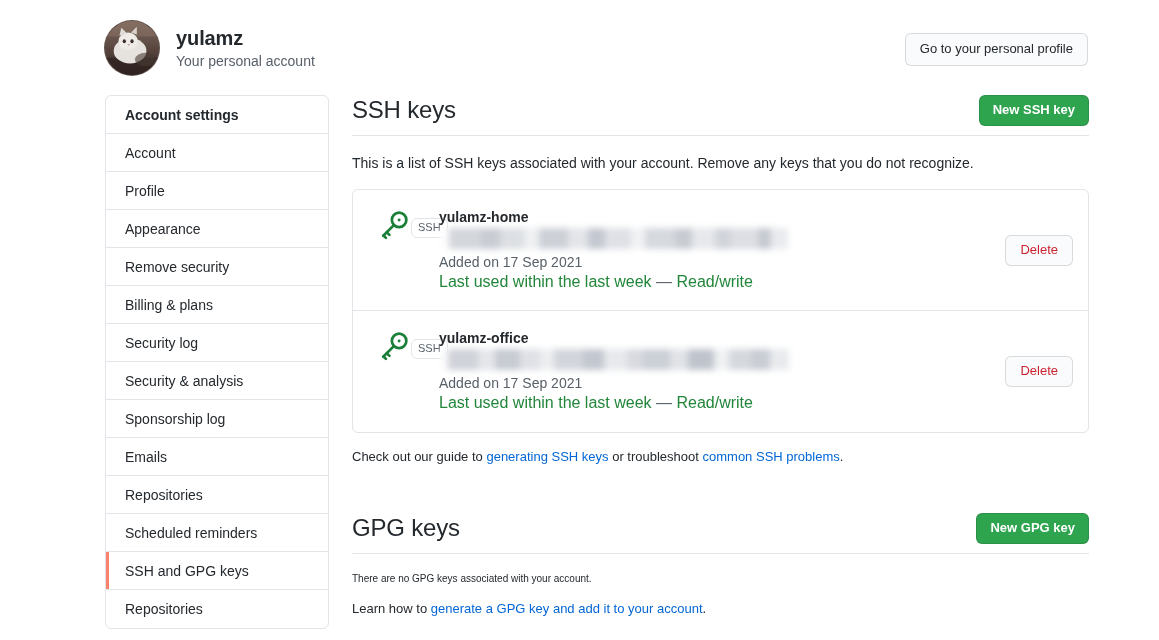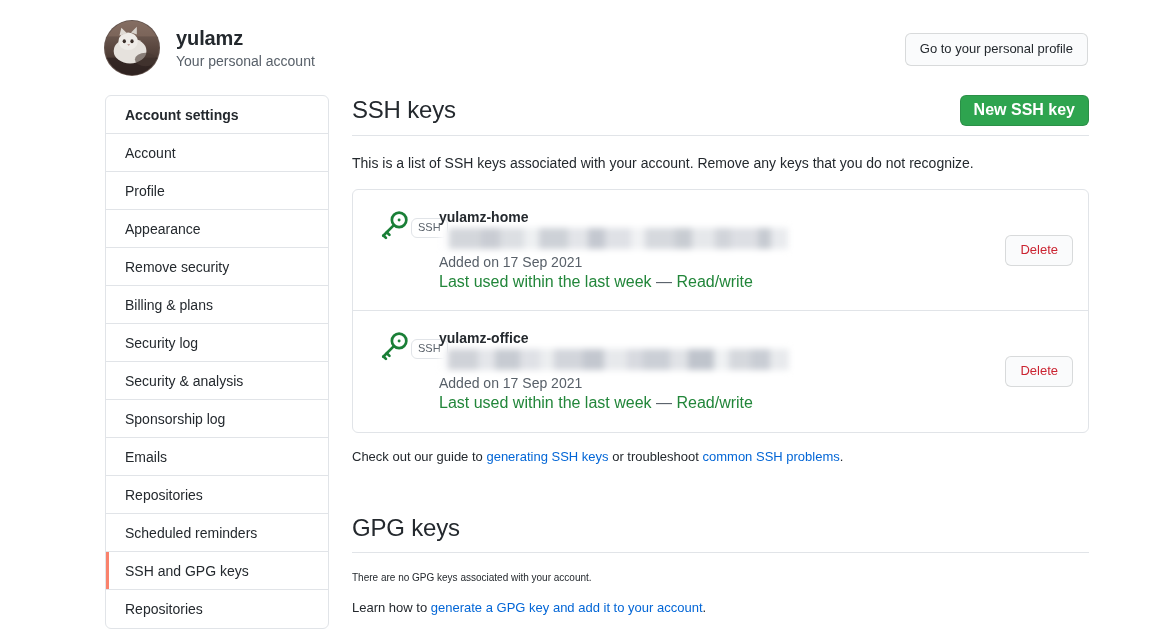--- a/index.html
+++ b/index.html
@@ -84,21 +84,21 @@
   }
   .sec-title {
     font-size: 24px; font-weight: 400; color: #24292e;
     line-height: 30px; letter-spacing: -0.2px;
   }
   .btn-green {
     background: #2ea44f;
     border: 1px solid rgba(27,31,35,0.15);
     border-radius: 6px;
     color: #ffffff;
-    font-size: 16px; font-weight: 700;
+    font-size: 13px; font-weight: 700;
     padding: 5px 13px 6px;
     line-height: 18px;
     cursor: pointer;
     white-space: nowrap;
   }
   .sec-desc { font-size: 14px; color: #24292e; margin-top: 19px; }
 
   .keys-card {
     margin-top: 18px;
     border: 1px solid #e1e4e8;
@@ -320,20 +320,21 @@
       </div>
 
     </div>
 
     <div class="guide-line">
       <span>Check out our guide to </span><a class="lnk">generating SSH keys</a><span> or troubleshoot </span><a class="lnk">common SSH problems</a><span>.</span>
     </div>
 
     <div class="sec-head gpg-head">
       <div class="sec-title">GPG keys</div>
+      <button class="btn-green">New GPG key</button>
     </div>
 
     <div class="gpg-empty">There are no GPG keys associated with your account.</div>
 
     <div class="gpg-learn">
       <span>Learn how to </span><a class="lnk">generate a GPG key and add it to your account</a><span>.</span>
     </div>
 
   </div>
 </div>

